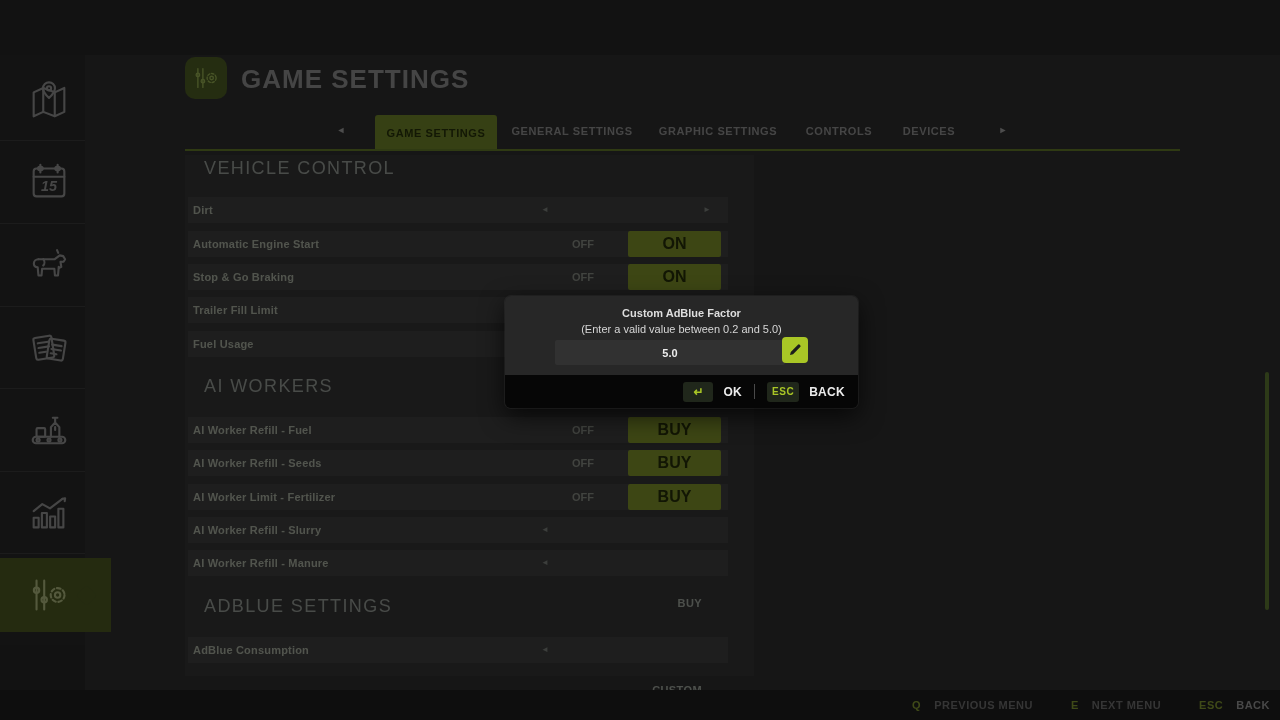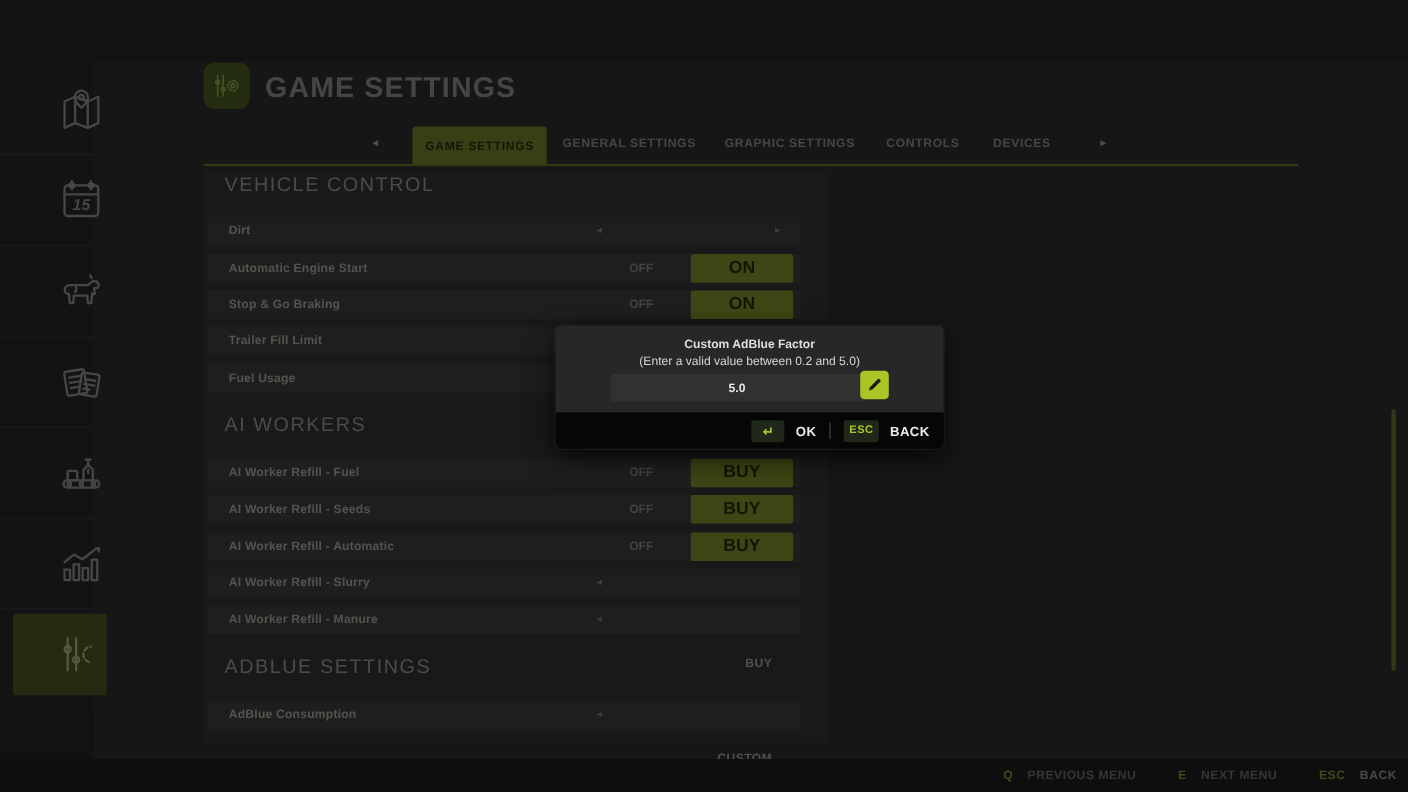--- a/index.html
+++ b/index.html
@@ -8,41 +8,41 @@
     background:#242424;font-family:"Liberation Sans",sans-serif;
     -webkit-font-smoothing:antialiased;
   }
   
   .content-bg{position:absolute;left:85px;top:55px;width:1195px;height:635px;background:#2d2d2d;}
   .panel-bg{position:absolute;left:185px;top:155px;width:569px;height:521px;background:#333333;}
   .bottom-bar{position:absolute;left:0;top:690px;width:1280px;height:30px;background:#1d1d1d;
     display:flex;align-items:center;justify-content:flex-end;gap:38px;padding-right:10px;box-sizing:border-box;}
   
   .sidebar{position:absolute;left:0;top:55px;width:85px;height:590px;background:#272727;}
-  .side-item{position:absolute;left:12px;width:85px;height:82px;display:flex;align-items:center;justify-content:flex-end;color:#8d8d8d;}
+  .side-item{position:absolute;left:0;width:85px;height:82px;display:flex;align-items:center;justify-content:flex-start;color:#8d8d8d;padding-left:26px;}
   .side-item svg{width:46px;height:46px;}
   .side-sep{position:absolute;left:0;width:85px;height:1px;background:#383838;}
   .side-item.active{background:#4a5621;color:#a9b27a;height:74px;}
   .side-notch{position:absolute;width:15px;height:15px;background:#4a5621;transform:rotate(45deg);border-radius:3px;}
   
   .hdr-icon{position:absolute;left:185px;top:57px;width:42px;height:42px;border-radius:10px;
     background:#4a5a22;display:flex;align-items:center;justify-content:center;color:#90a84e;}
   .hdr-icon svg{width:30px;height:30px;}
   .page-title{position:absolute;left:241px;top:64px;font-size:26px;font-weight:600;letter-spacing:1px;color:#8a8a8a;}
   
   .tab-underline{position:absolute;left:185px;top:149px;width:995px;height:2px;background:#5e7426;}
   .tab-arrow{position:absolute;top:125px;font-size:9px;color:#9a9a9a;transform:translateX(-50%);cursor:default;}
   .tab{position:absolute;top:125px;transform:translateX(-50%);font-size:11px;font-weight:bold;
     letter-spacing:.6px;color:#8b8b8b;white-space:nowrap;}
   .tab.active{top:115px;height:36px;width:122px;background:#6d8128;color:#26300a;border-radius:3px 3px 0 0;
     display:flex;align-items:center;justify-content:center;}
   
   .section-title{position:absolute;left:204px;font-size:18px;font-weight:500;letter-spacing:1.4px;color:#919691;white-space:nowrap;}
   .row{position:absolute;left:188px;width:540px;height:26px;background:#3d3d3d;}
-  .row .lbl{position:absolute;left:20px;top:0;line-height:26px;font-size:11px;font-weight:bold;color:#a3a99b;letter-spacing:.2px;white-space:nowrap;}
+  .row .lbl{position:absolute;left:5px;top:0;line-height:26px;font-size:11px;font-weight:bold;color:#a3a99b;letter-spacing:.2px;white-space:nowrap;}
   .row .sel-arrow{position:absolute;top:0;line-height:26px;font-size:8px;color:#787d78;}
   .row .sel-arrow.left{left:353px;}
   .row .sel-arrow.right{left:515px;}
   .row .sel-value{position:absolute;left:369px;width:145px;top:0;line-height:26px;text-align:right;
     font-size:11px;font-weight:bold;color:#9aa098;letter-spacing:.4px;margin-top:40px;}
   .row .opt-off{position:absolute;left:370px;width:50px;top:0;line-height:26px;text-align:center;
     font-size:11px;font-weight:bold;color:#83877f;}
   .row .opt-on{position:absolute;left:440px;width:93px;height:26px;background:#7a8c28;border-radius:2px;
     line-height:26px;text-align:center;font-size:16px;font-weight:bold;color:#242c08;}
   
@@ -220,21 +220,21 @@
         <span class="lbl">AI Worker Refill - Fuel</span>
         <span class="opt-off">OFF</span>
         <span class="opt-on">BUY</span>
       </div>
       <div class="row" style="top: 450px;">
         <span class="lbl">AI Worker Refill - Seeds</span>
         <span class="opt-off">OFF</span>
         <span class="opt-on">BUY</span>
       </div>
       <div class="row" style="top: 484px;">
-        <span class="lbl">AI Worker Refill - Automatic</span>
+        <span class="lbl">AI Worker Limit - Fertilizer</span>
         <span class="opt-off">OFF</span>
         <span class="opt-on">BUY</span>
       </div>
       <div class="row" style="top: 517px;">
         <span class="lbl">AI Worker Refill - Slurry</span>
         <span class="sel-arrow left">◄</span>
         <span class="sel-value">BUY</span>
       </div>
       <div class="row" style="top: 550px;">
         <span class="lbl">AI Worker Refill - Manure</span>

